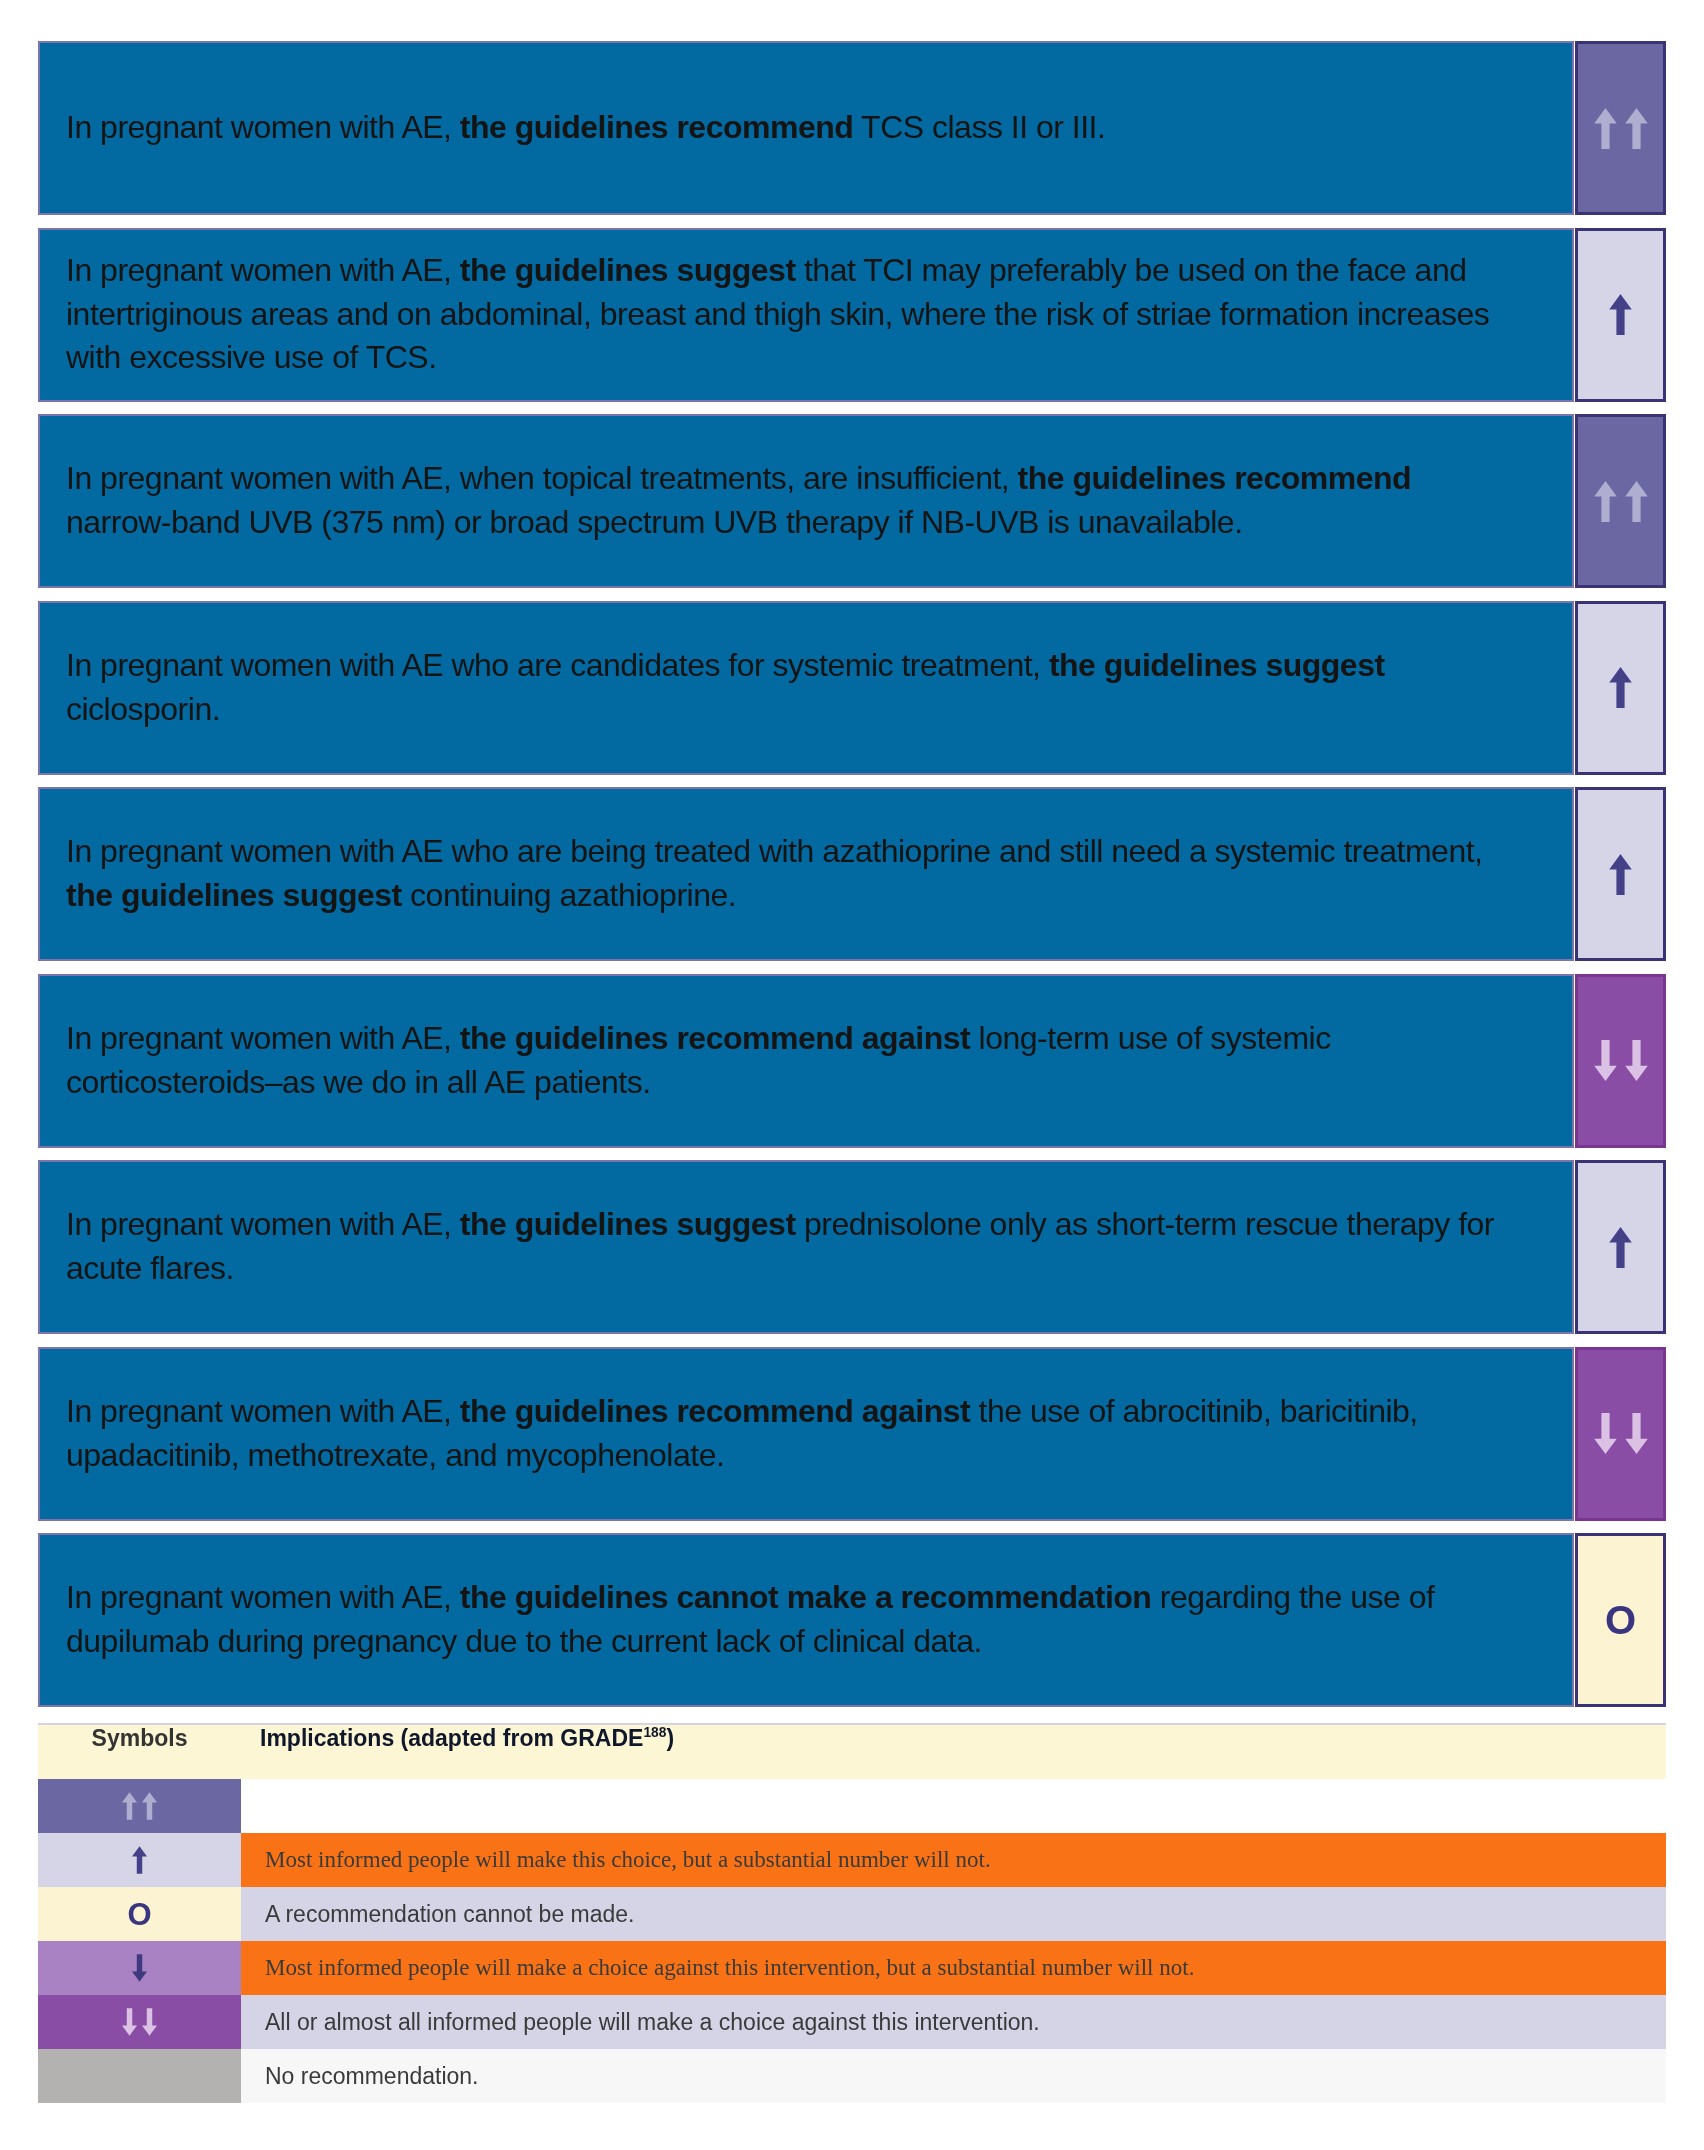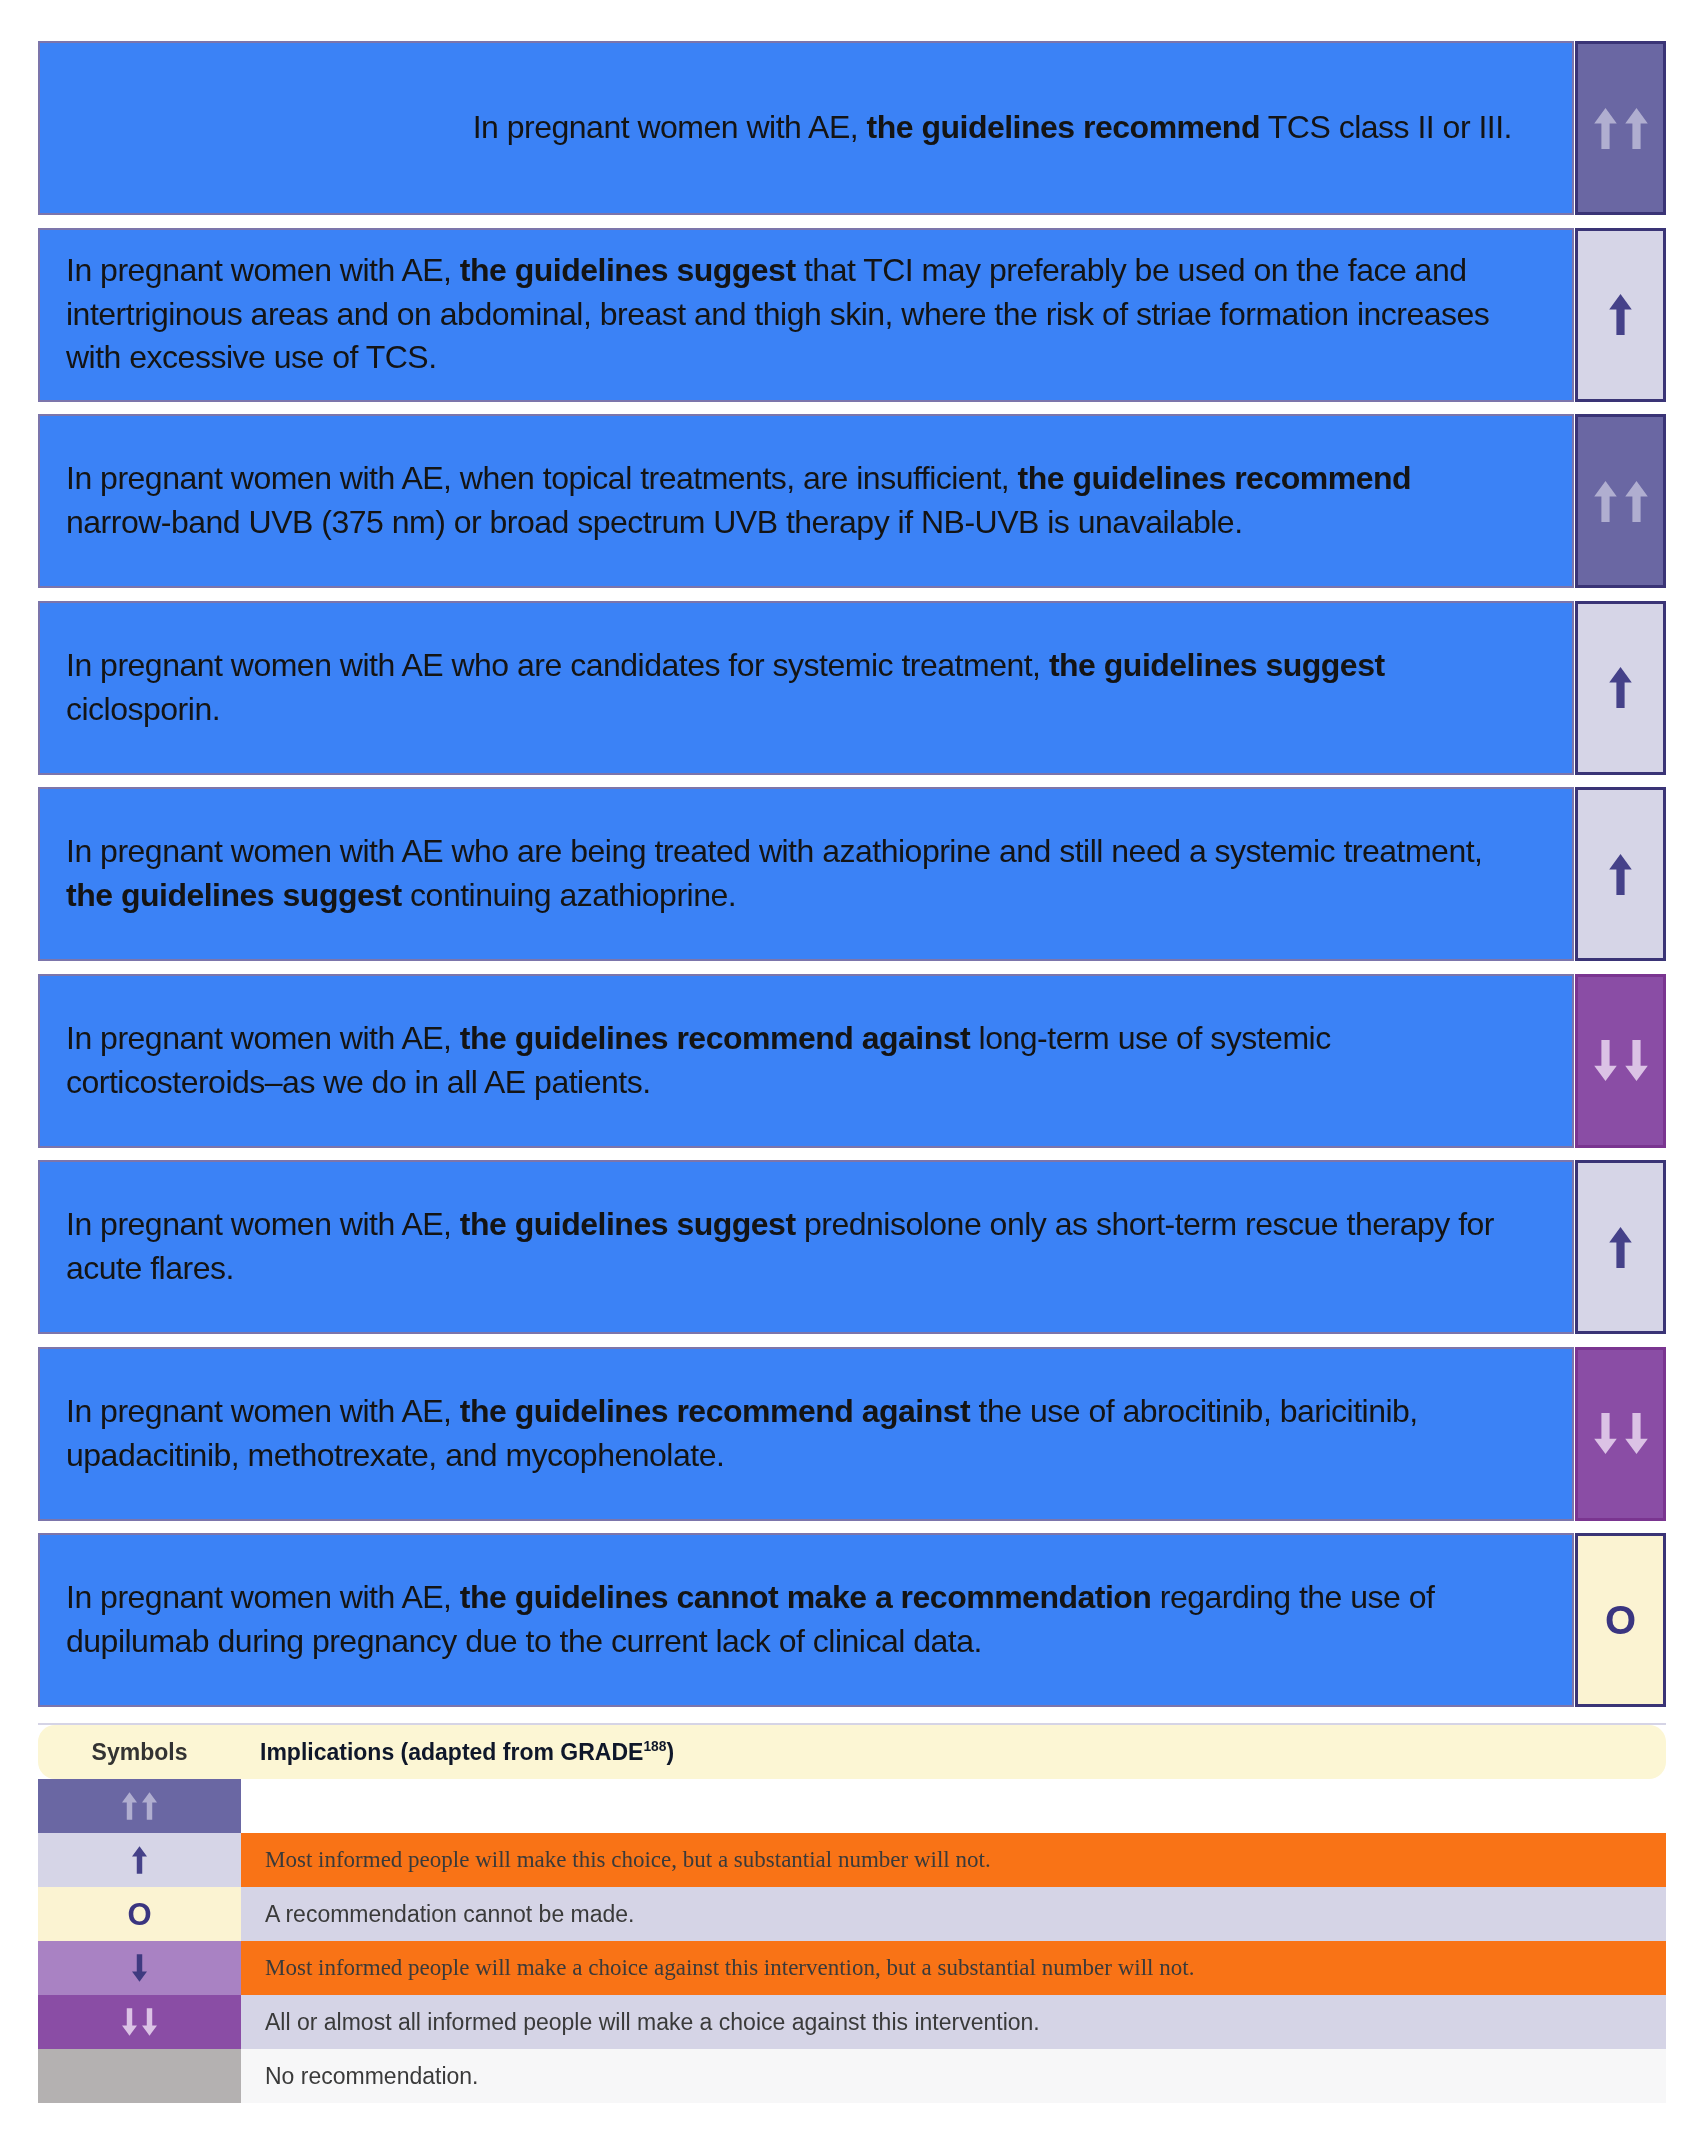--- a/index.html
+++ b/index.html
@@ -21,26 +21,25 @@
 
   
   .rec-row {
     display: flex;
     align-items: stretch;
     height: 174px;
     margin-bottom: 12.5px;
   }
   .rec-cell {
     flex: 1;
-    background: #3b82f6;
+    background: #0369a1;
     border: 2px solid #7C75AB;
     display: flex;
     align-items: center;
     padding: 5px 60px 5px 26px;
-    justify-content: flex-end;
   }
   .rec-text {
     font-size: 32px;
     line-height: 1.36;
     letter-spacing: -0.5px;
     color: #141414;
   }
   .rec-text strong { font-weight: 700; }
   .rec-sym {
     width: 91px;
@@ -71,22 +70,20 @@
 
   
   .legend {
     margin-top: 16.4px;
     border-top: 2px solid #D5D4E6;
   }
   .legend-header {
     height: 54px;
     background: #FCF6D4;
     display: flex;
-    align-items: center;
-    border-radius: 17px;
   }
   .lh-symbols {
     width: 203px;
     flex: none;
     text-align: center;
     font-weight: 700;
     font-size: 23px;
     color: #333333;
   }
   .lh-impl {

